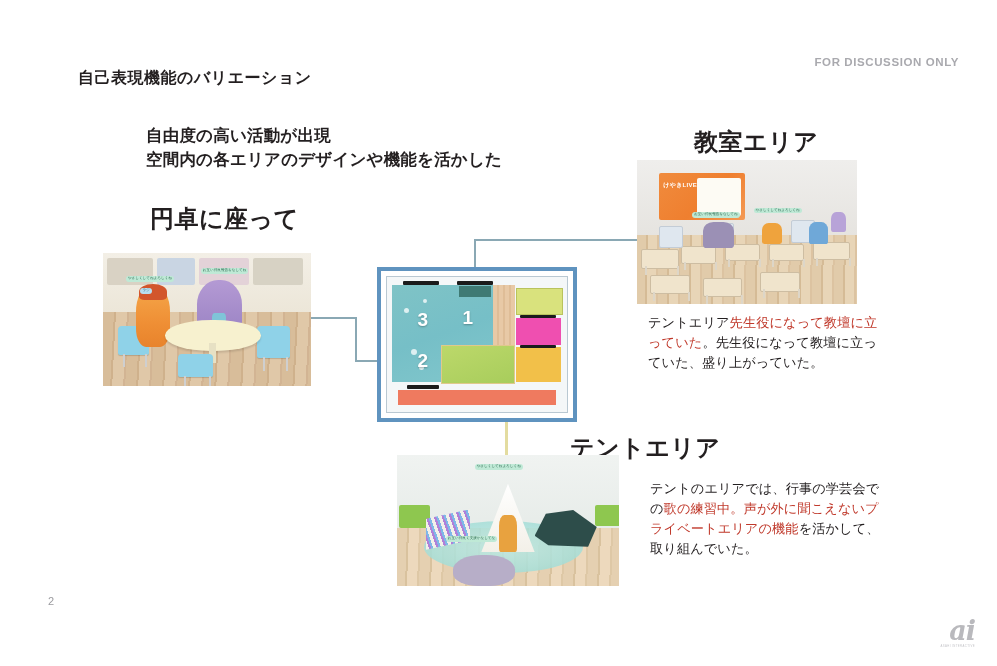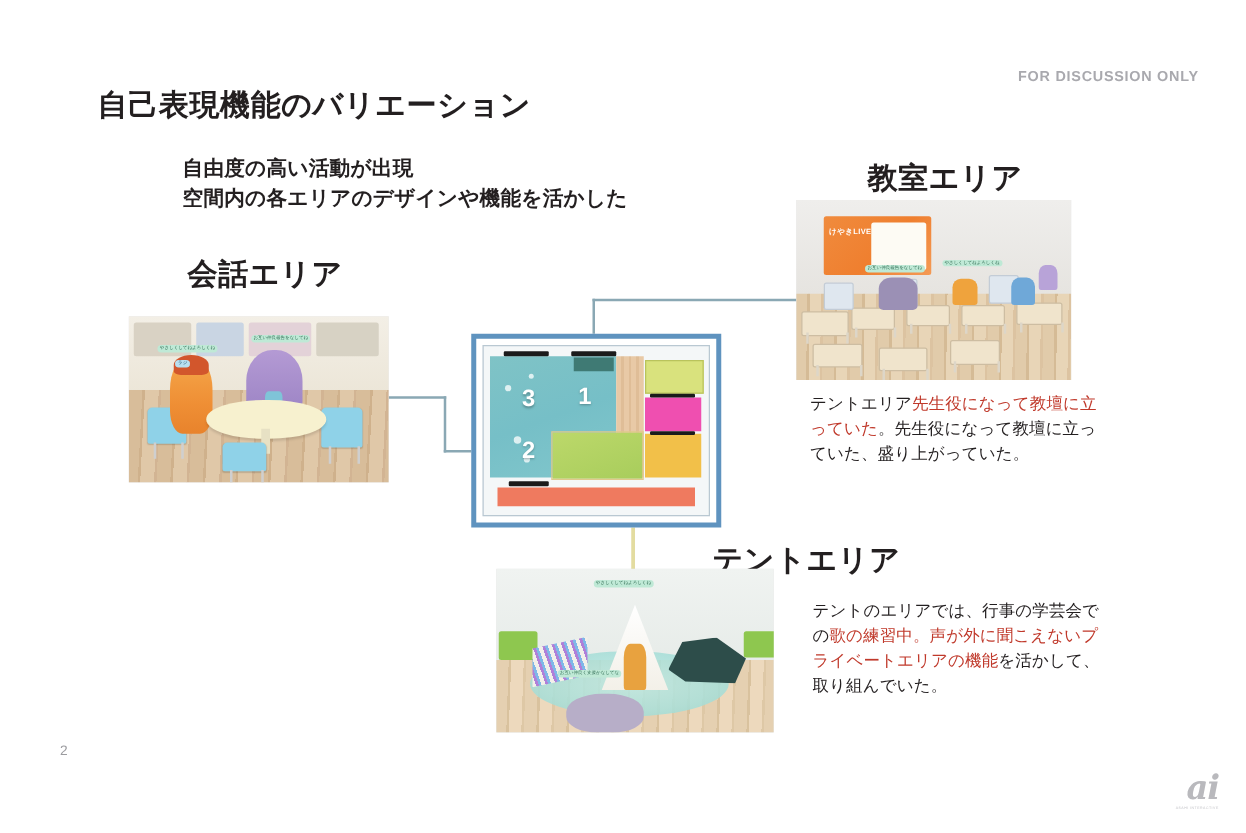--- a/index.html
+++ b/index.html
@@ -26,21 +26,21 @@
     font-size: 11.5px;
     letter-spacing: 0.6px;
     color: #a9a9ae;
     font-weight: bold;
     white-space: nowrap;
   }
   .slide-title {
     position: absolute;
     left: 78px;
     top: 68px;
-    font-size: 24px;
+    font-size: 16px;
     font-weight: bold;
     color: #231f20;
     letter-spacing: 0.5px;
     white-space: nowrap;
   }
   .lead {
     position: absolute;
     left: 146px;
     top: 124px;
     font-size: 16.5px;
@@ -347,21 +347,21 @@
   <div class="conn conn-v c-blue" style="left:355px; top:317px; height:45px;"></div>
   <div class="conn conn-h c-blue" style="left:355px; top:360px; width:24px;"></div>
 
   <div class="conn conn-v c-blue" style="left:474px; top:239px; height:30px;"></div>
   <div class="conn conn-h c-blue" style="left:474px; top:239px; width:165px;"></div>
 
   <div class="conn conn-v c-yellow" style="left:462px; top:404px; height:12px; width:3px;"></div>
   <div class="conn conn-h c-yellow" style="left:462px; top:414px; width:45px; height:3px;"></div>
   <div class="conn conn-v c-yellow" style="left:505px; top:414px; height:42px; width:3px;"></div>
 
-  <div class="area-heading" id="heading-kaiwa">会話エリア</div>
+  <div class="area-heading" id="heading-kaiwa">円卓に座って</div>
 
   <div class="photo" id="photo-kaiwa">
     <div class="scene">
       <div class="ka-wall"></div>
       <div class="ka-shelf" style="left:2%; width:22%;"></div>
       <div class="ka-shelf" style="left:26%; width:18%; background:#c9d5e3;"></div>
       <div class="ka-shelf" style="left:46%; width:24%; background:#e3d2d8;"></div>
       <div class="ka-shelf" style="left:72%; width:24%; background:#d7d2c4;"></div>
       <div class="ka-floor"></div>
       <div class="chair ka-ch1"></div>

